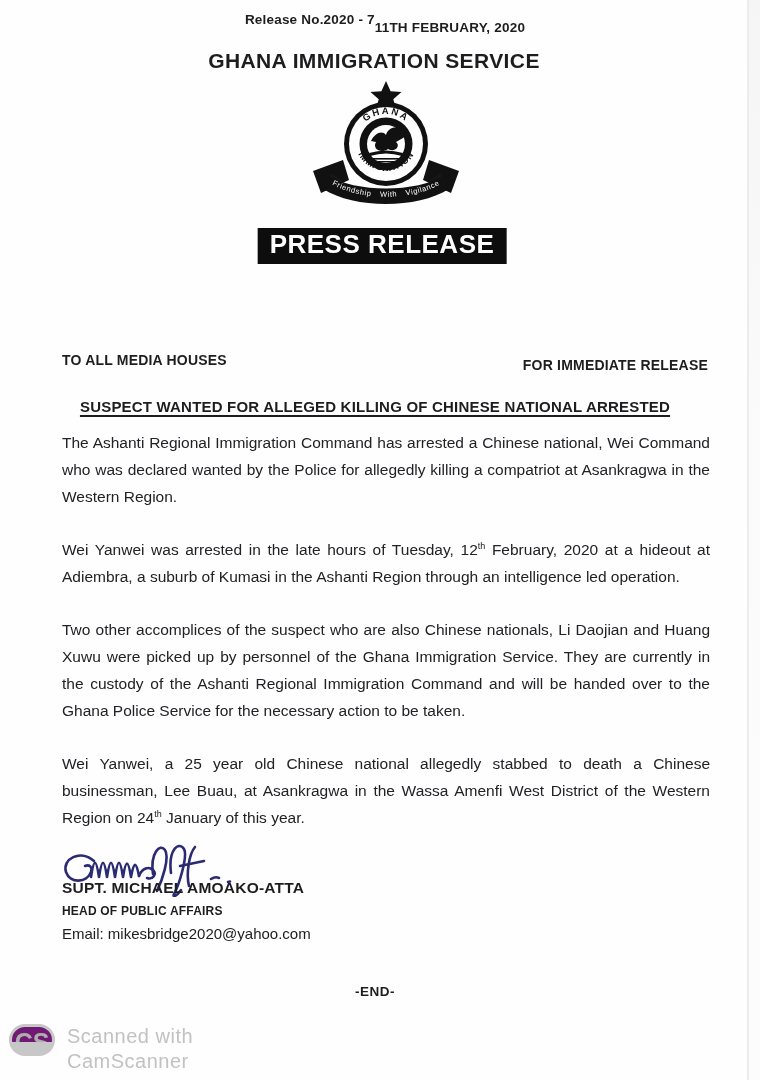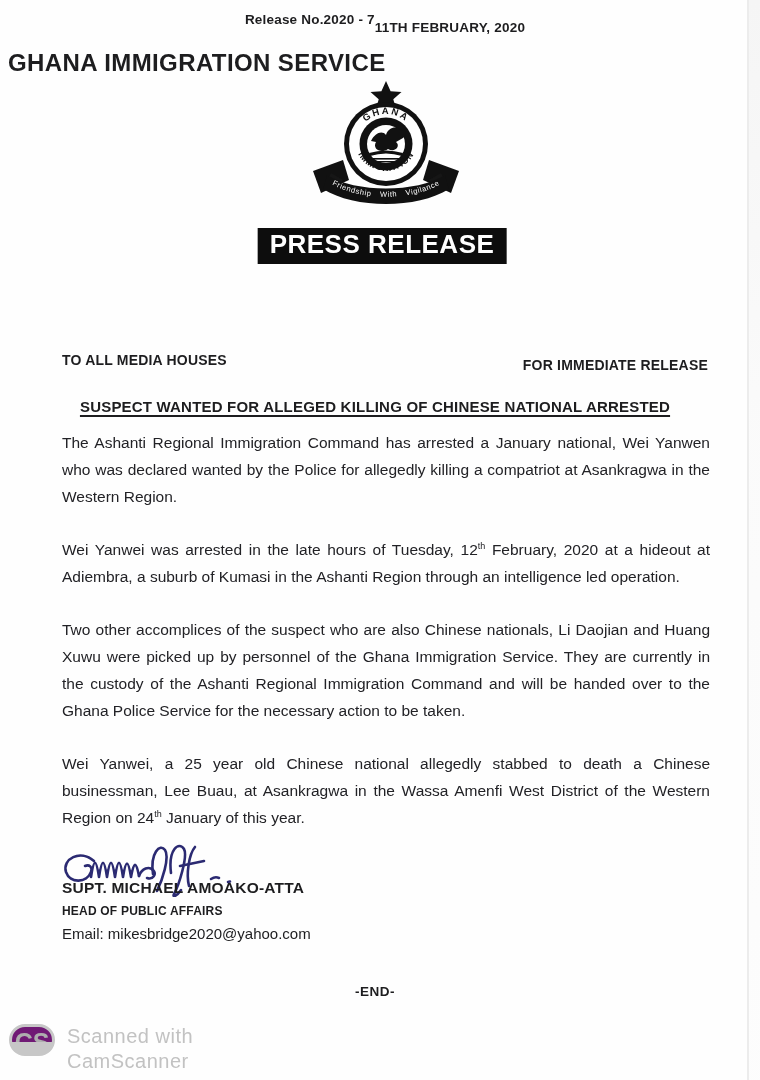--- a/index.html
+++ b/index.html
@@ -12,21 +12,21 @@
     overflow:hidden;
   }
   .page{position:absolute;inset:0;background:#fefefe;}
   .scan-edge{position:absolute;top:0;right:11px;width:2px;height:100%;background:#dcdcdc;opacity:.55;}
   .scan-corner{position:absolute;top:0;right:0;width:11px;height:100%;background:linear-gradient(180deg,#ececec, #f7f7f7 40%, #fbfbfb);opacity:.5;}
 
   .header-row{position:absolute;top:12px;left:62px;right:52px;display:flex;justify-content:center;align-items:flex-start;}
   .release-no{font-size:13.5px;font-weight:700;letter-spacing:.2px;}
   .release-date{font-size:13.5px;font-weight:700;letter-spacing:.2px;margin-top:8px;}
 
-  .org-title{position:absolute;top:49px;left:8px;right:14px;text-align:left;font-size:24px;font-weight:700;letter-spacing:.4px;}
+  .org-title{position:absolute;top:49px;left:2px;right:14px;text-align:center;font-size:21px;font-weight:700;letter-spacing:.4px;}
 
   .logo-wrap{position:absolute;top:81px;left:50%;transform:translateX(-50%) translateX(6px);width:150px;height:133px;}
 
   .press-box{position:absolute;top:228px;left:50%;transform:translateX(-50%) translateX(2px);
     background:var(--press-bg,#0d0d0d);color:#fff;font-weight:700;font-size:26px;
     letter-spacing:.5px;padding:1px 12px 4px;white-space:nowrap;transform-origin:center;}
 
   .address{position:absolute;top:272px;left:0;right:10px;text-align:center;
     font-family:"Liberation Serif", serif;font-size:14px;font-weight:700;line-height:18.5px;}
   .address div{text-decoration:underline;text-underline-offset:2px;}
@@ -119,21 +119,21 @@
 
 
   <div class="meta-row">
     <span>TO ALL MEDIA HOUSES</span>
     <span class="meta-right">FOR IMMEDIATE RELEASE</span>
   </div>
 
   <div class="headline">SUSPECT WANTED FOR ALLEGED KILLING OF CHINESE NATIONAL ARRESTED</div>
 
   <div class="press-body">
-      <p>The Ashanti Regional Immigration Command has arrested a January national, Wei Yanwen who was declared wanted by the Police for allegedly killing a compatriot at Asankragwa in the Western Region.</p>
+      <p>The Ashanti Regional Immigration Command has arrested a Chinese national, Wei Command who was declared wanted by the Police for allegedly killing a compatriot at Asankragwa in the Western Region.</p>
       <p>Wei Yanwei was arrested in the late hours of Tuesday, 12<sup>th</sup> February, 2020 at a hideout at Adiembra, a suburb of Kumasi in the Ashanti Region through an intelligence led operation.</p>
       <p>Two other accomplices of the suspect who are also Chinese nationals, Li Daojian and Huang Xuwu were picked up by personnel of the Ghana Immigration Service. They are currently in the custody of the Ashanti Regional Immigration Command and will be handed over to the Ghana Police Service for the necessary action to be taken.</p>
       <p>Wei Yanwei, a 25 year old Chinese national allegedly stabbed to death a Chinese businessman, Lee Buau, at Asankragwa in the Wassa Amenfi West District of the Western Region on 24<sup>th</sup> January of this year.</p>
     </div>
 
   <svg class="signature-svg" viewBox="0 0 192 56" xmlns="http://www.w3.org/2000/svg">
     <g fill="none" stroke="var(--sig-ink,#2b2a72)" stroke-width="2.6" stroke-linecap="round" stroke-linejoin="round">
       <path d="M38,20 C24,8 6,18 10,31 C14,43 31,42 35,31 C37,26 33,23 29,25"></path>
       <path d="M35,36 C38,17 40,17 43,36 C46,17 48,17 51,36 C54,17 56,17 59,36 C62,17 64,17 67,36 C70,18 72,18 75,36 C78,20 80,20 83,35"></path>
       <path d="M83,35 C86,27 93,25 97,29 C101,33 97,39 91,37"></path>

